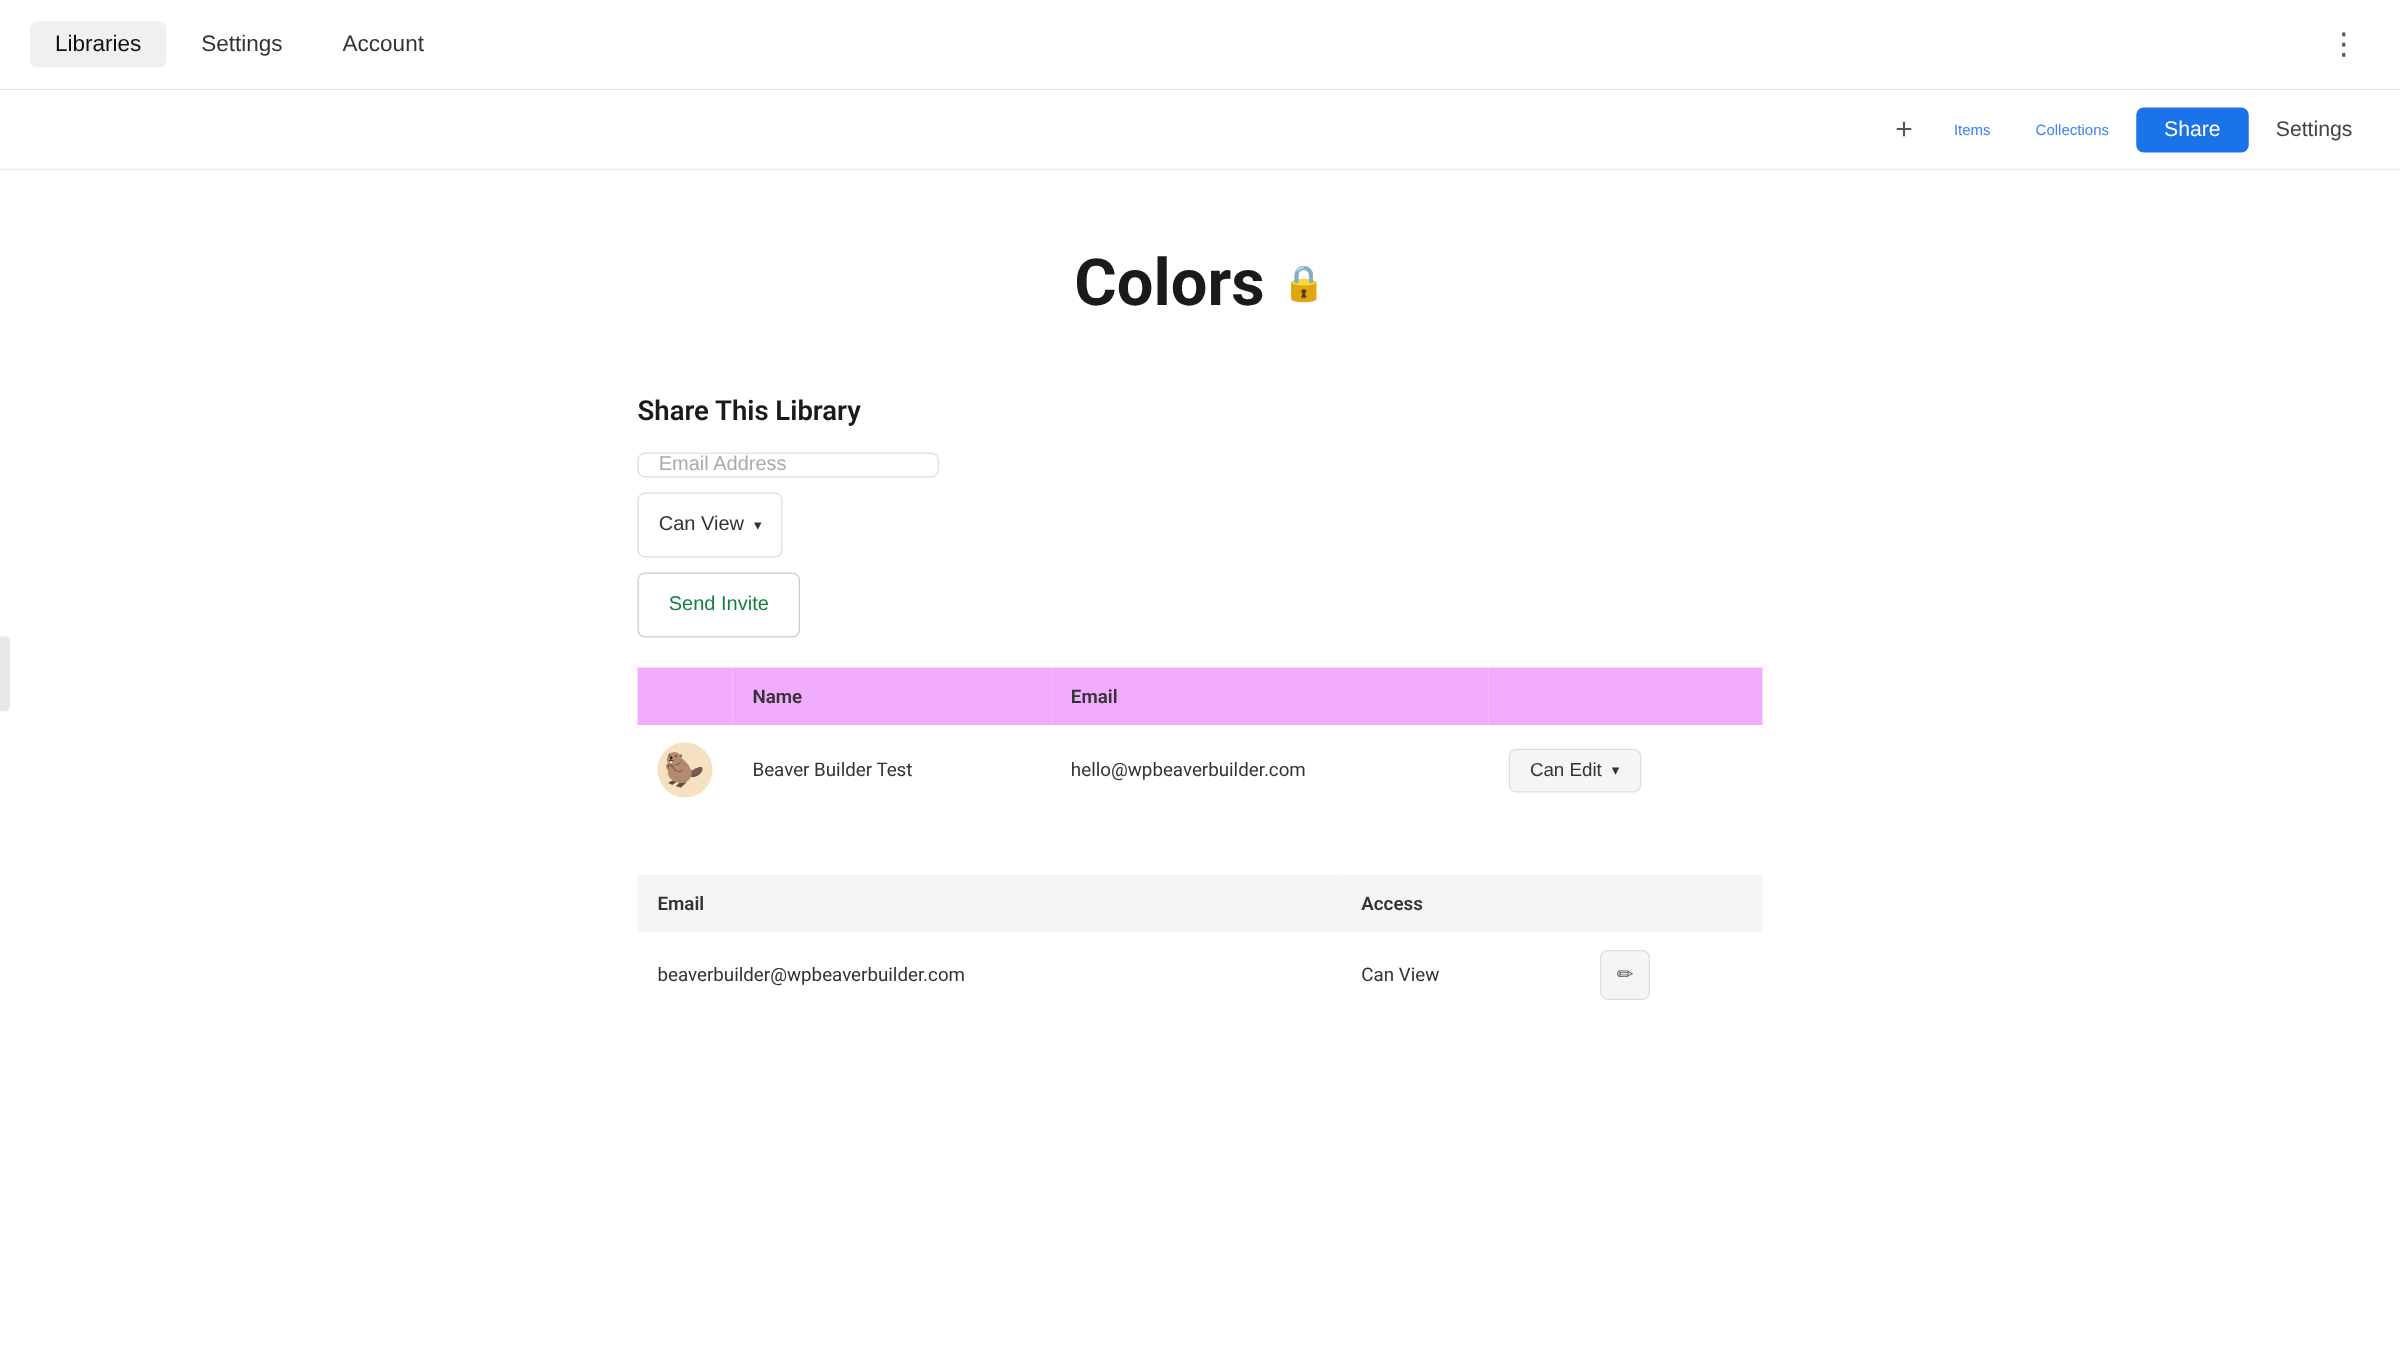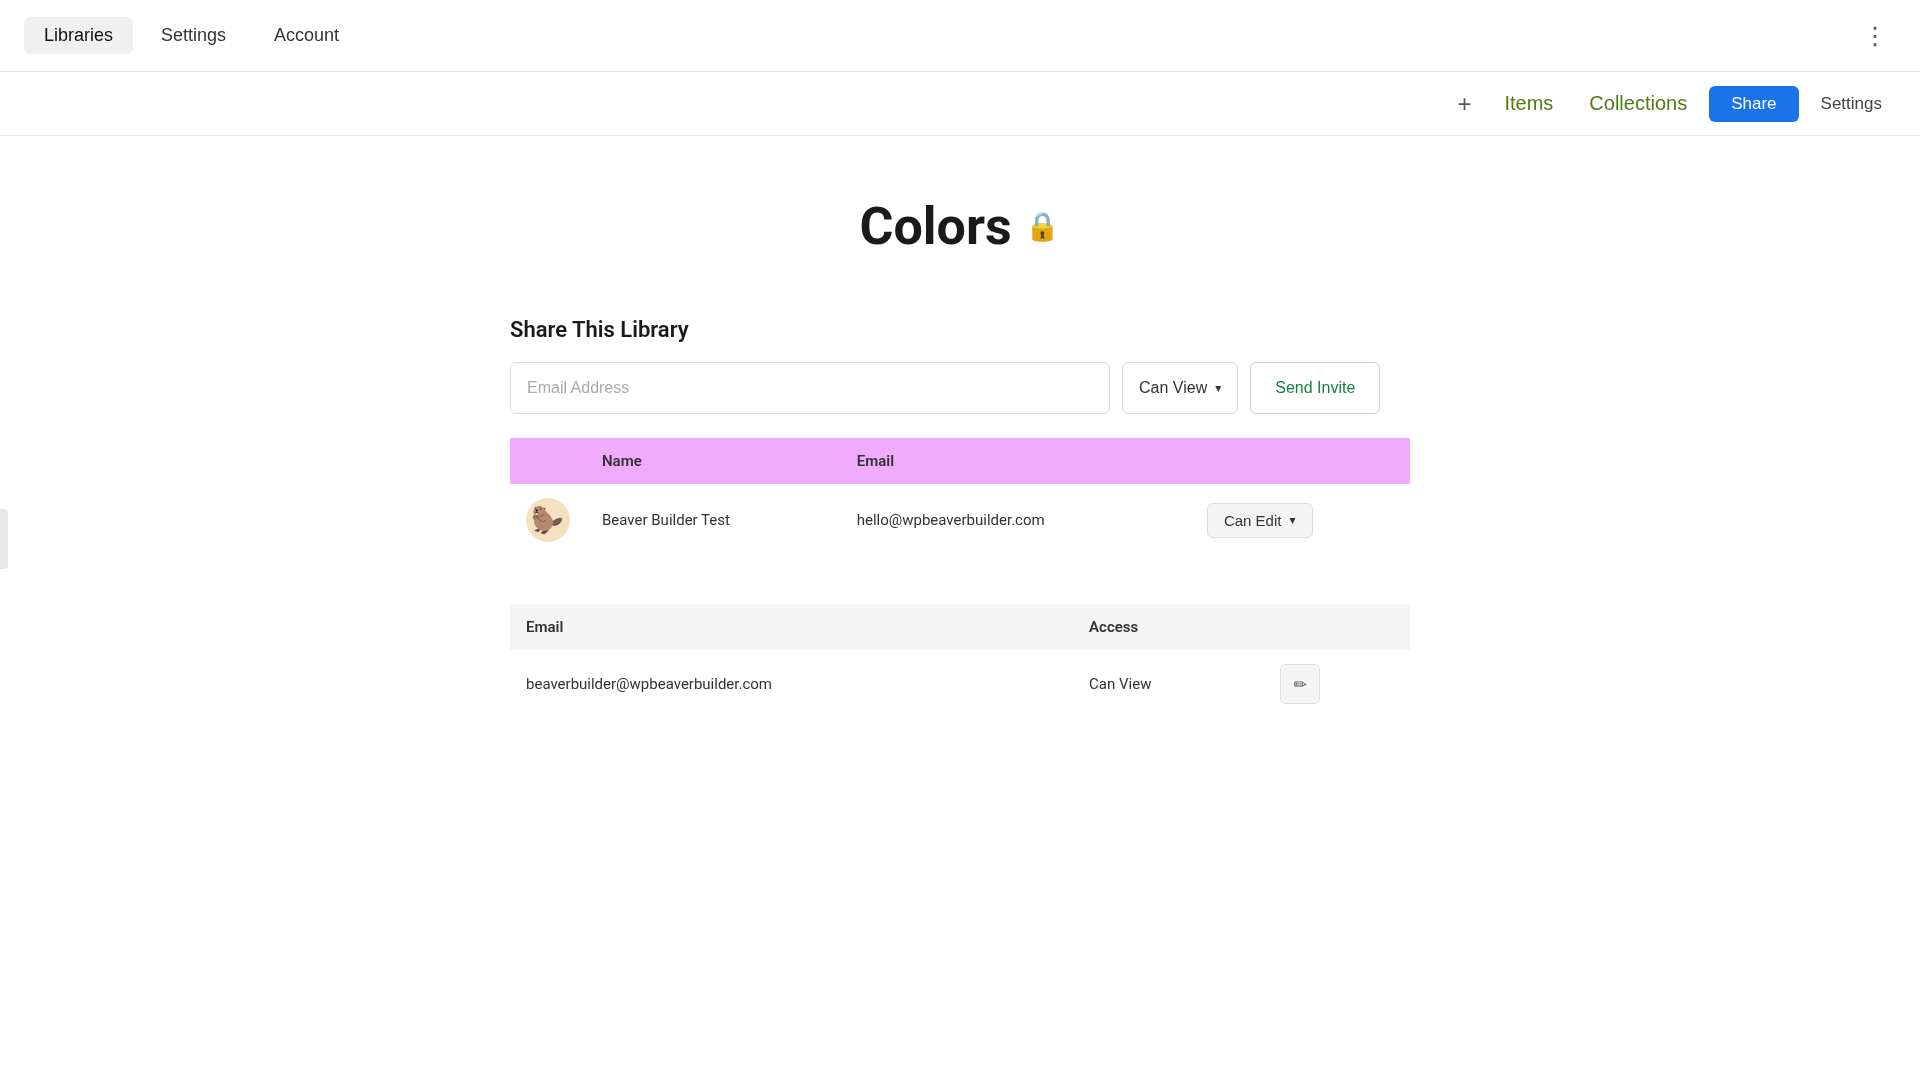--- a/index.html
+++ b/index.html
@@ -88,22 +88,22 @@
       border: none;
       font-size: 24px;
       color: #555;
       cursor: pointer;
       display: flex;
       align-items: center;
       justify-content: center;
     }
 
     .toolbar-nav-item {
-      font-size: 20px;
-      color: #4d7c0f;
+      font-size: 12px;
+      color: #3b82f6;
       padding: 6px 14px;
       cursor: pointer;
       background: none;
       border: none;
       border-radius: 4px;
     }
 
     .toolbar-share-btn {
       background: #1a73e8;
       color: #fff;
@@ -158,20 +158,21 @@
       color: #1a1a1a;
       margin-bottom: 20px;
       margin-top: 48px;
     }
 
     .share-form {
       display: flex;
       align-items: flex-start;
       gap: 12px;
       margin-bottom: 24px;
+      flex-direction: column;
     }
 
     .email-input {
       flex: 1;
       height: 52px;
       border: 1px solid #ddd;
       border-radius: 6px;
       padding: 0 16px;
       font-size: 16px;
       color: #333;

